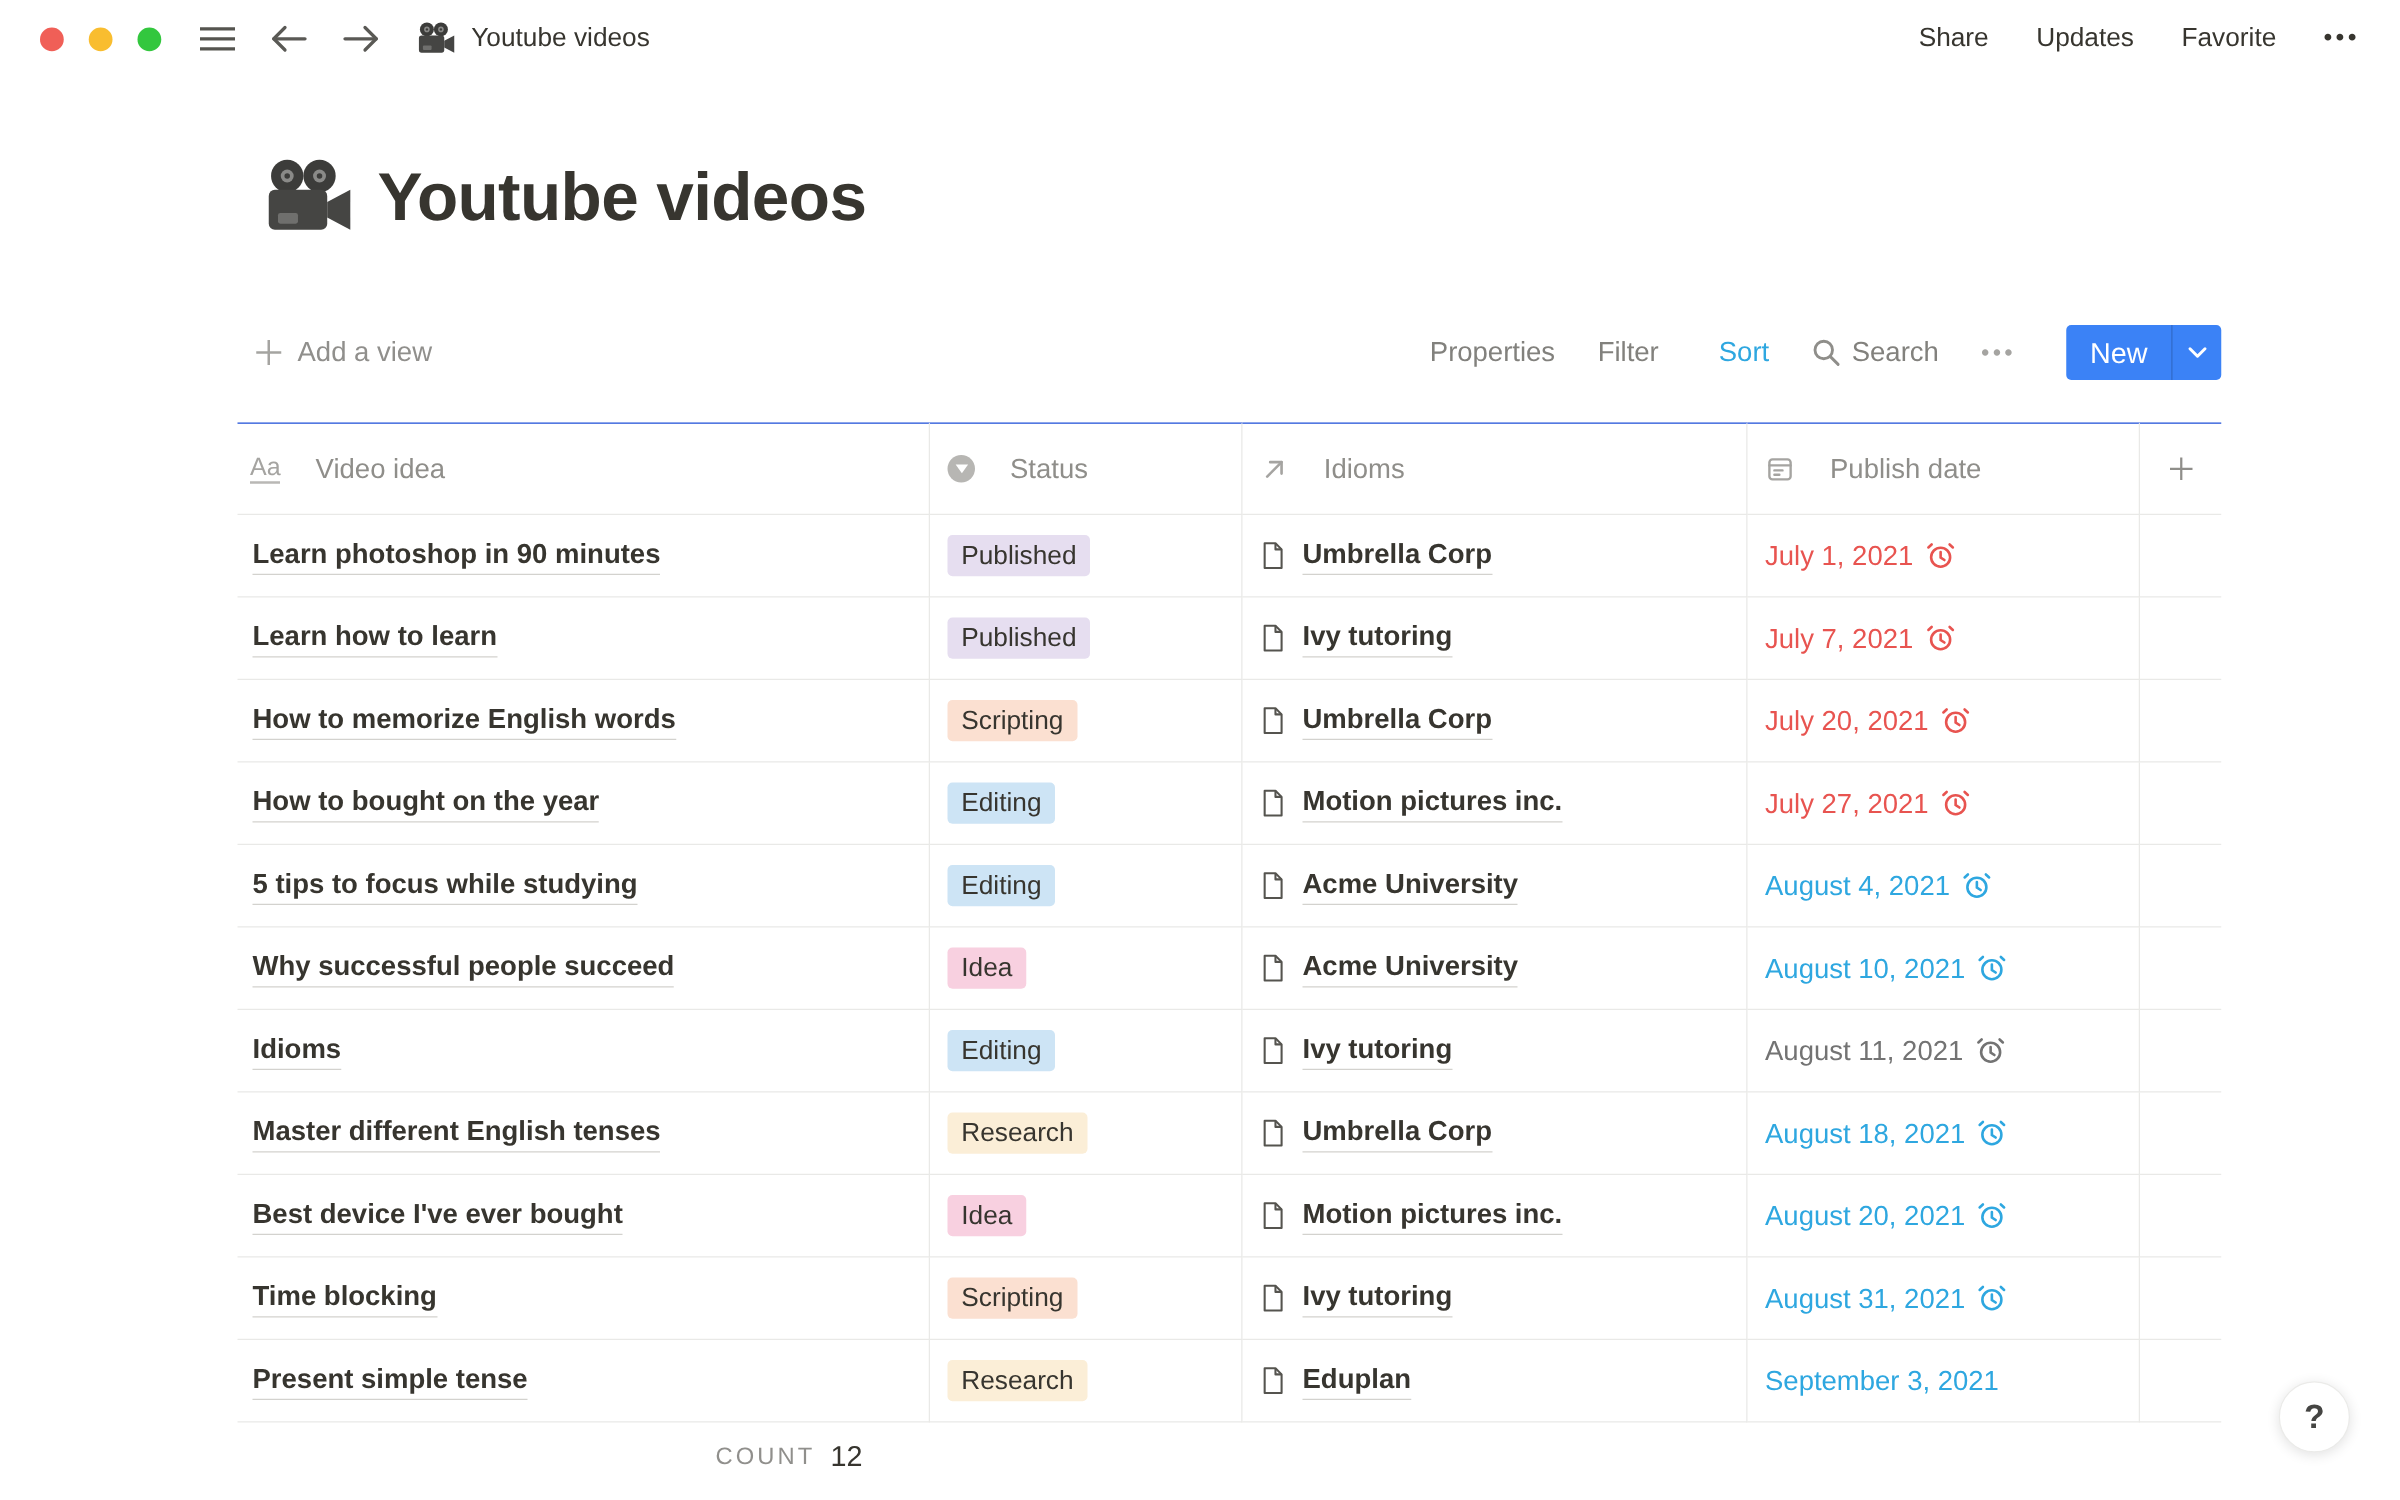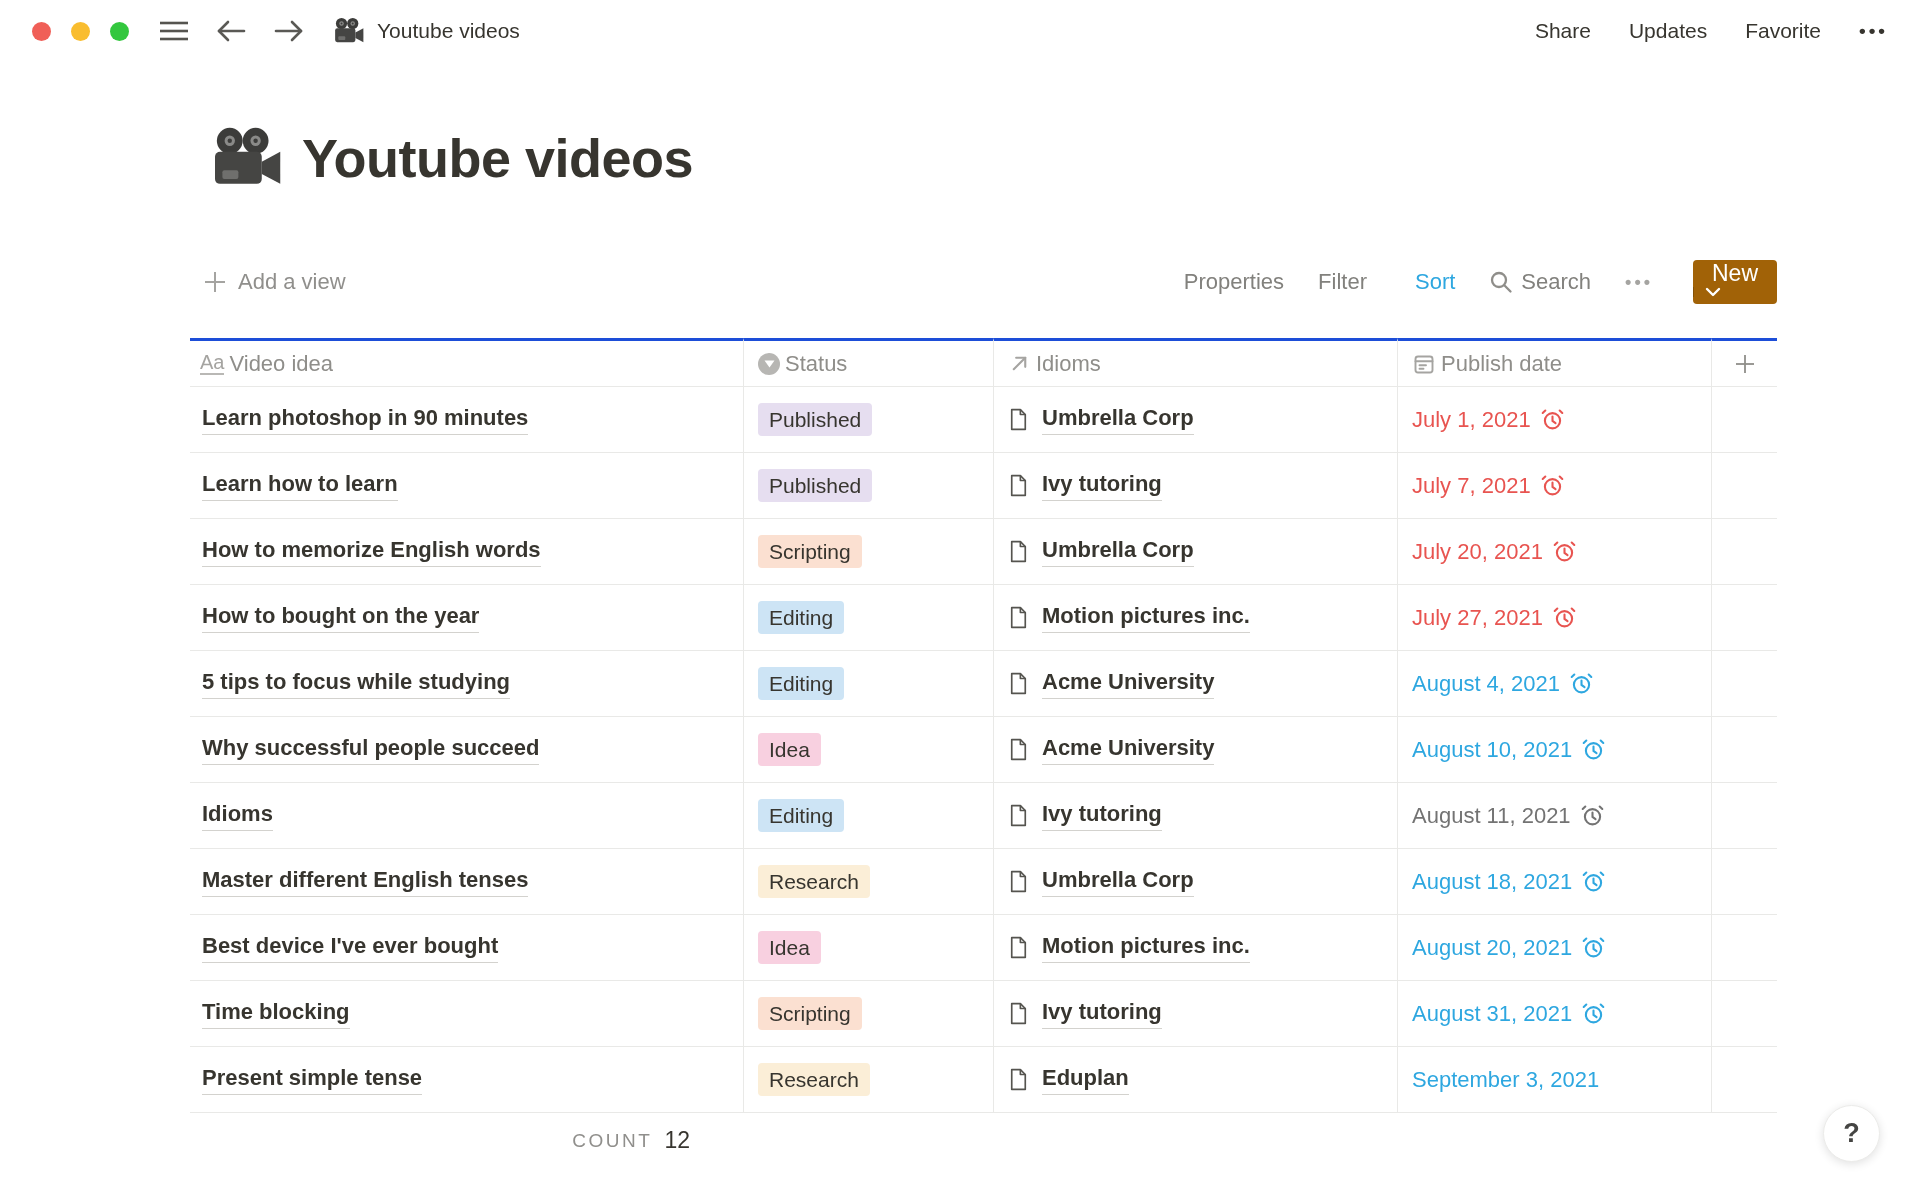--- a/index.html
+++ b/index.html
@@ -37,21 +37,21 @@
              color:#ffffff; cursor:pointer; margin-left:6px; }
   .new-btn .lbl { display:flex; align-items:center; padding:0 19px; font-size:23px; font-weight:500; }
   .new-btn .chev { display:flex; align-items:center; justify-content:center; width:40px;
                    border-left:1px solid rgba(0,0,0,0.18); }
 
   
   .table { margin-top:34px; }
   .trow { display:grid; grid-template-columns:554px 250px 404px 314px 65px; }
   .cell { display:flex; align-items:center; border-bottom:1px solid #e9e9e7; }
   .cell.v { border-right:1px solid #e9e9e7; }
-  .thead .cell { height:49px; border-top:3px solid #1d4ed8; color:#8f8e8a; font-size:22px; gap:5px; }
+  .thead .cell { height:74px; border-top:1px solid #1d4ed8; color:#8f8e8a; font-size:22px; gap:28px; }
   .thead .c1 { padding-left:10px; }
   .thead .cp { padding-left:14px; }
   .tbody .cell { height:66px; }
   .c-title { padding-left:12px; }
   .c-status { padding-left:14px;text-align:right; }
   .c-sponsor { padding-left:12px; gap:11px; }
   .c-date { padding-left:14px; font-size:22px; }
   .plink { font-size:22px; font-weight:600; color:#37352f; border-bottom:1.5px solid #d3d2ce;
            padding-bottom:2px; line-height:1.25; cursor:pointer; }
   .badge { display:inline-block; font-size:21px; color:#37352f; padding:4px 11px; border-radius:4px; line-height:1.2; }
@@ -172,21 +172,21 @@
       <span class="vt-item vt-search">
         <svg width="24" height="24" viewBox="0 0 24 24">
             <g fill="none" stroke="#8f8e8a" stroke-width="2.3" stroke-linecap="round">
               <circle cx="10" cy="10" r="7"></circle>
               <line x1="15.3" y1="15.3" x2="21.5" y2="21.5"></line>
             </g>
           </svg>
         <span>Search</span>
       </span>
       <span class="vt-item dots-gray">•••</span>
-      <span class="new-btn" id="new-btn" style="background: #a16207; flex-direction: column;">
+      <span class="new-btn" id="new-btn" style="background: #3b82f6;">
         <span class="lbl">New</span>
         <span class="chev">
           <svg width="16" height="10" viewBox="0 0 16 10">
               <polyline points="2,2 8,8 14,2" fill="none" stroke="#ffffff" stroke-width="2.4" stroke-linecap="round" stroke-linejoin="round"></polyline>
             </svg>
         </span>
       </span>
     </div>
   </div>
 

